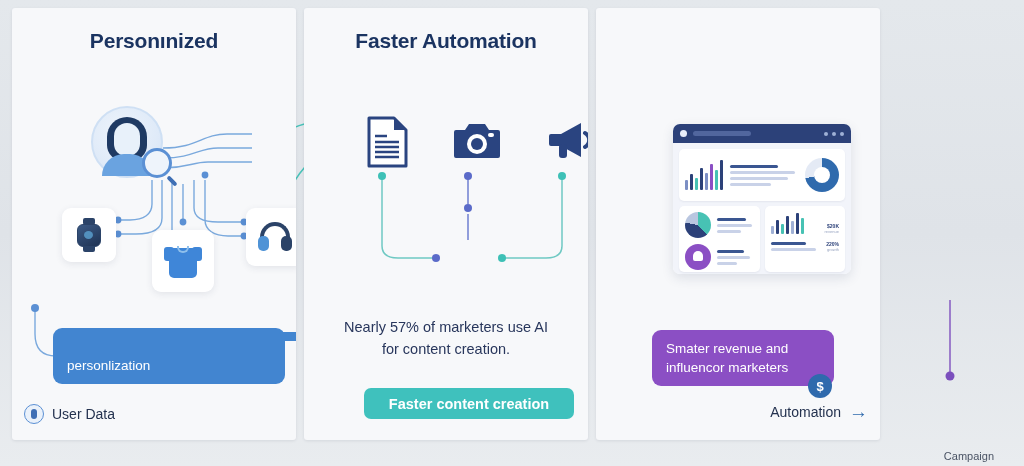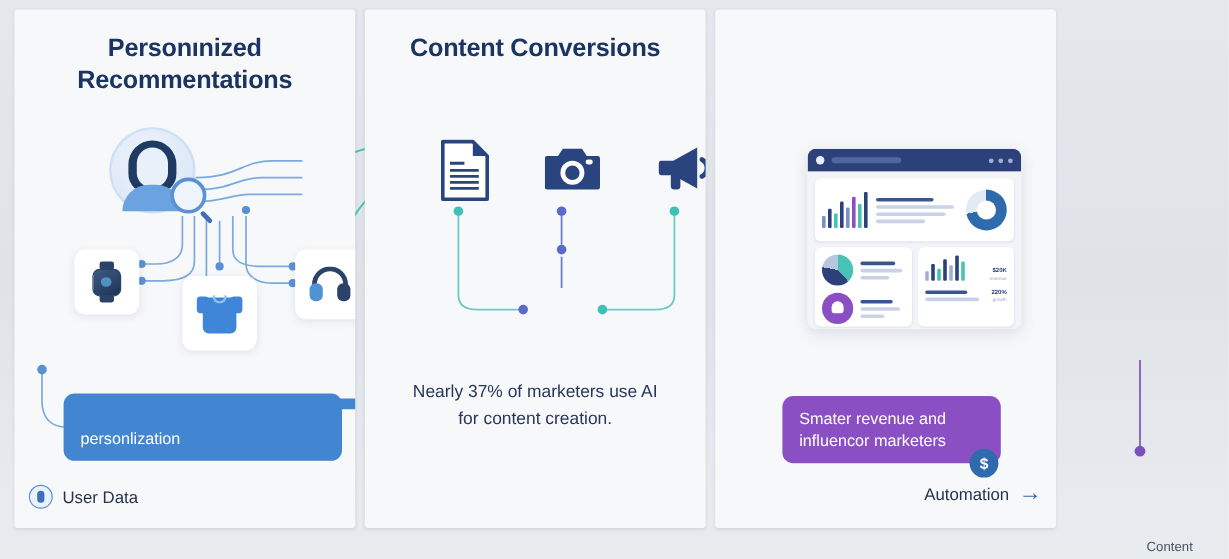--- a/index.html
+++ b/index.html
@@ -140,21 +140,20 @@
   <circle cx="759" cy="157" r="4.5" fill="#7b4fbd"></circle>
   <path d="M950,300 L950,376" stroke="#8b63c4" stroke-width="1.6" fill="none"></path>
   <circle cx="950" cy="376" r="4.5" fill="#7b4fbd"></circle>
 </svg>
 
 <div class="board">
 
   <div class="panel">
     <div class="panel-title">
       <span>Personınized</span><br>
-      <span>Recommentations</span>
     </div>
 
     <svg class="lines">
       <g stroke="#7aa9dd" stroke-width="1.4" fill="none">
         <path d="M151,140 C186,140 190,126 215,126 L240,126"></path>
         <path d="M151,150 C182,150 186,140 206,140 L240,140"></path>
         <path d="M151,160 C176,160 180,154 196,154 L240,154"></path>
         <path d="M140,172 L140,196 C140,206 132,212 118,212 L106,212"></path>
         <path d="M150,172 L150,210 C150,220 142,226 124,226 L106,226"></path>
         <path d="M171,176 L171,214"></path>
@@ -217,21 +216,21 @@
       </svg>
     </div>
 
     <div class="footline" id="user-data">
       <div class="circ-icon"></div>
       <span class="foot-label">User Data</span>
     </div>
   </div>
 
   <div class="panel">
-    <div class="panel-title">Content Conversions</div>
+    <div class="panel-title">Faster Automation</div>
 
     <svg class="lines">
       <g fill="none" stroke-width="1.5">
         <path d="M78,168 L78,238 C78,246 84,250 94,250 L132,250" stroke="#6fc9c3"></path>
         <path d="M164,168 L164,196" stroke="#6f7fd0" stroke-dasharray="0"></path>
         <path d="M164,206 L164,232" stroke="#6f7fd0"></path>
         <path d="M258,168 L258,238 C258,246 252,250 242,250 L198,250" stroke="#6fc9c3"></path>
       </g>
       <circle cx="78" cy="168" r="4" fill="#3ec0b6"></circle>
       <circle cx="164" cy="168" r="4" fill="#5b6bc9"></circle>
@@ -265,24 +264,27 @@
     <div class="cicon" id="meg-icon">
       <svg width="44" height="40" viewBox="0 0 44 40">
         <path d="M4,14 h10 l20,-11 v34 l-20,-11 h-10 a2,2 0 0 1 -2,-2 v-8 a2,2 0 0 1 2,-2 z" fill="#2a4480"></path>
         <rect x="12" y="24" width="8" height="14" rx="3" fill="#2a4480"></rect>
         <path d="M38,13 a8,8 0 0 1 0,14" stroke="#2a4480" stroke-width="4" fill="none" stroke-linecap="round"></path>
       </svg>
     </div>
 
 
     <div class="stat">
-      <span>Nearly 37% of marketers use AI</span><br>
+      <span>Nearly 57% of marketers use AI</span><br>
       <span>for content creation.</span>
     </div>
 
+    <div class="teal-pill">
+      <span>Faster content creation</span>
+    </div>
   </div>
 
   <div class="panel">
 
     <div class="dash">
       <div class="dash-bar">
         <div class="dash-dot"></div>
         <div class="dash-url"></div>
         <div class="dash-ctrls">
             <i></i>
@@ -368,13 +370,13 @@
     <div class="footline" id="conversions">
       <div class="dollar">
         <span>$</span>
       </div>
       <span class="foot-label">Automation</span>
       <span class="arrow-r">→</span>
     </div>
   </div>
 </div>
 
-<div class="watermark">Content</div>
+<div class="watermark">Campaign</div>
 
 </body></html>

